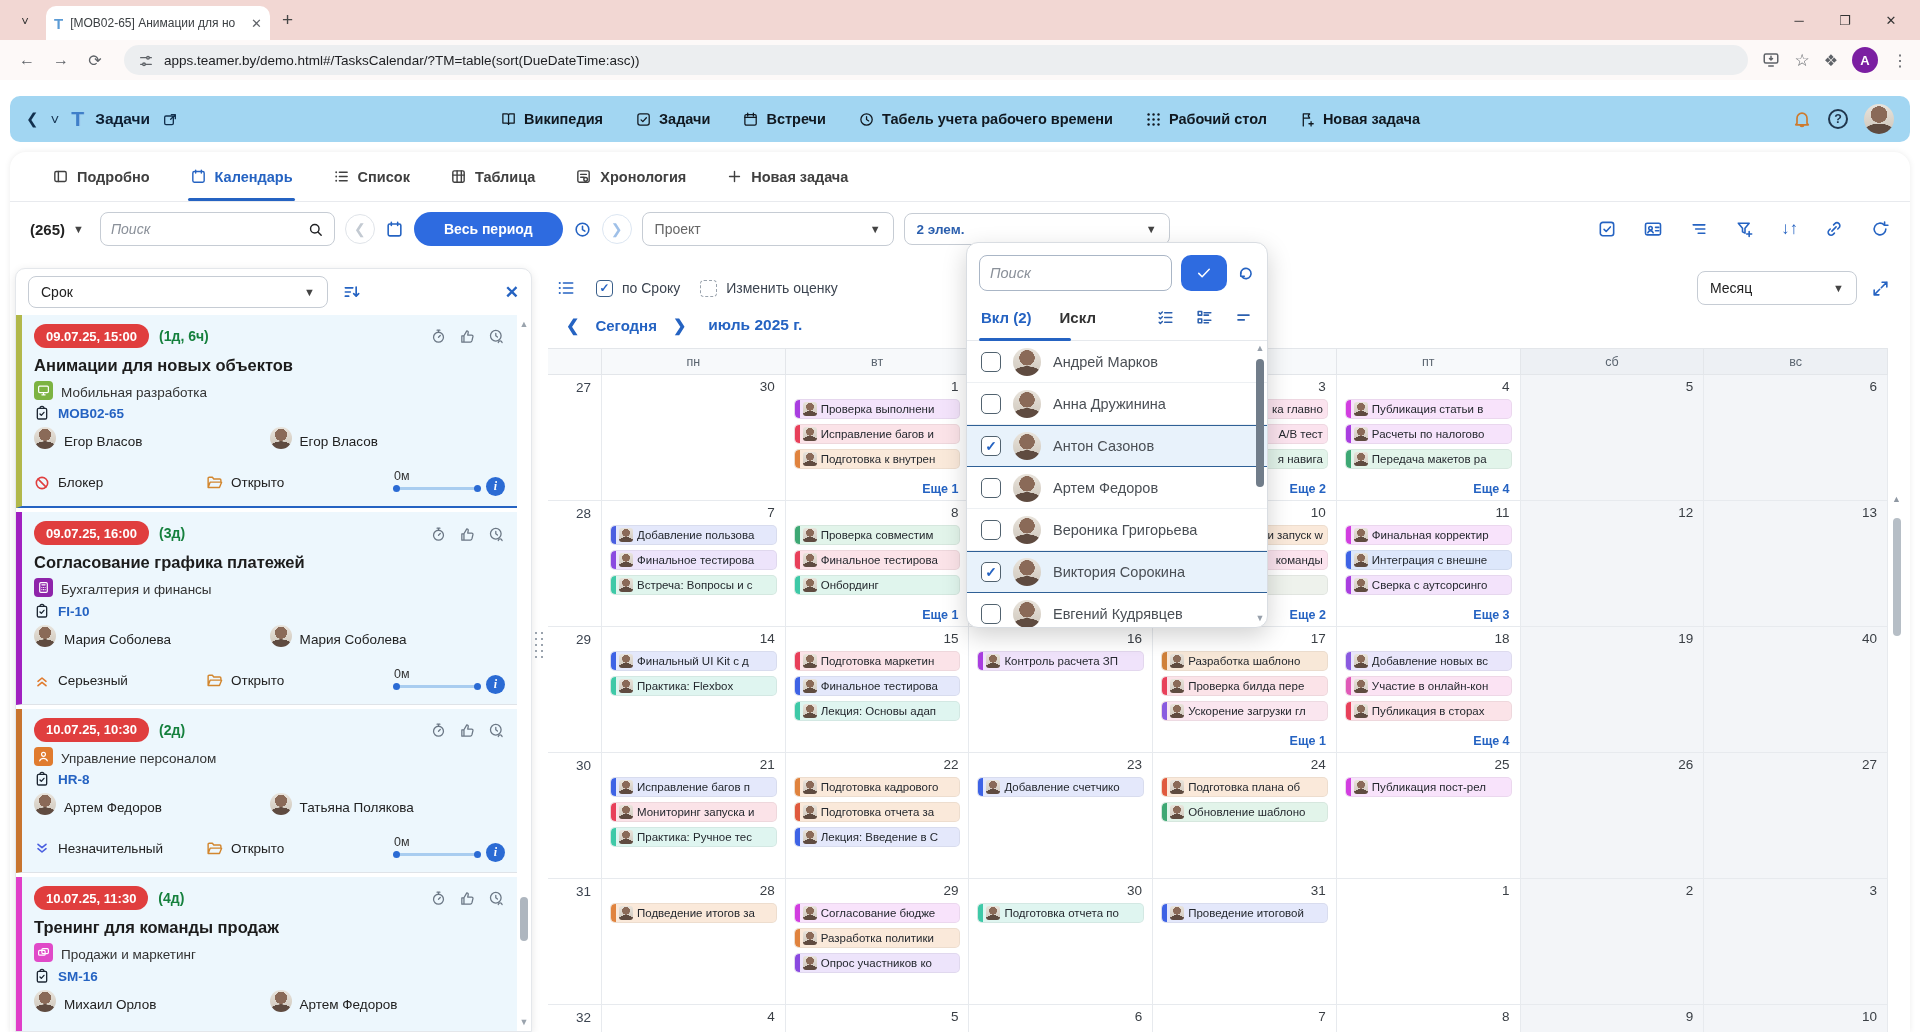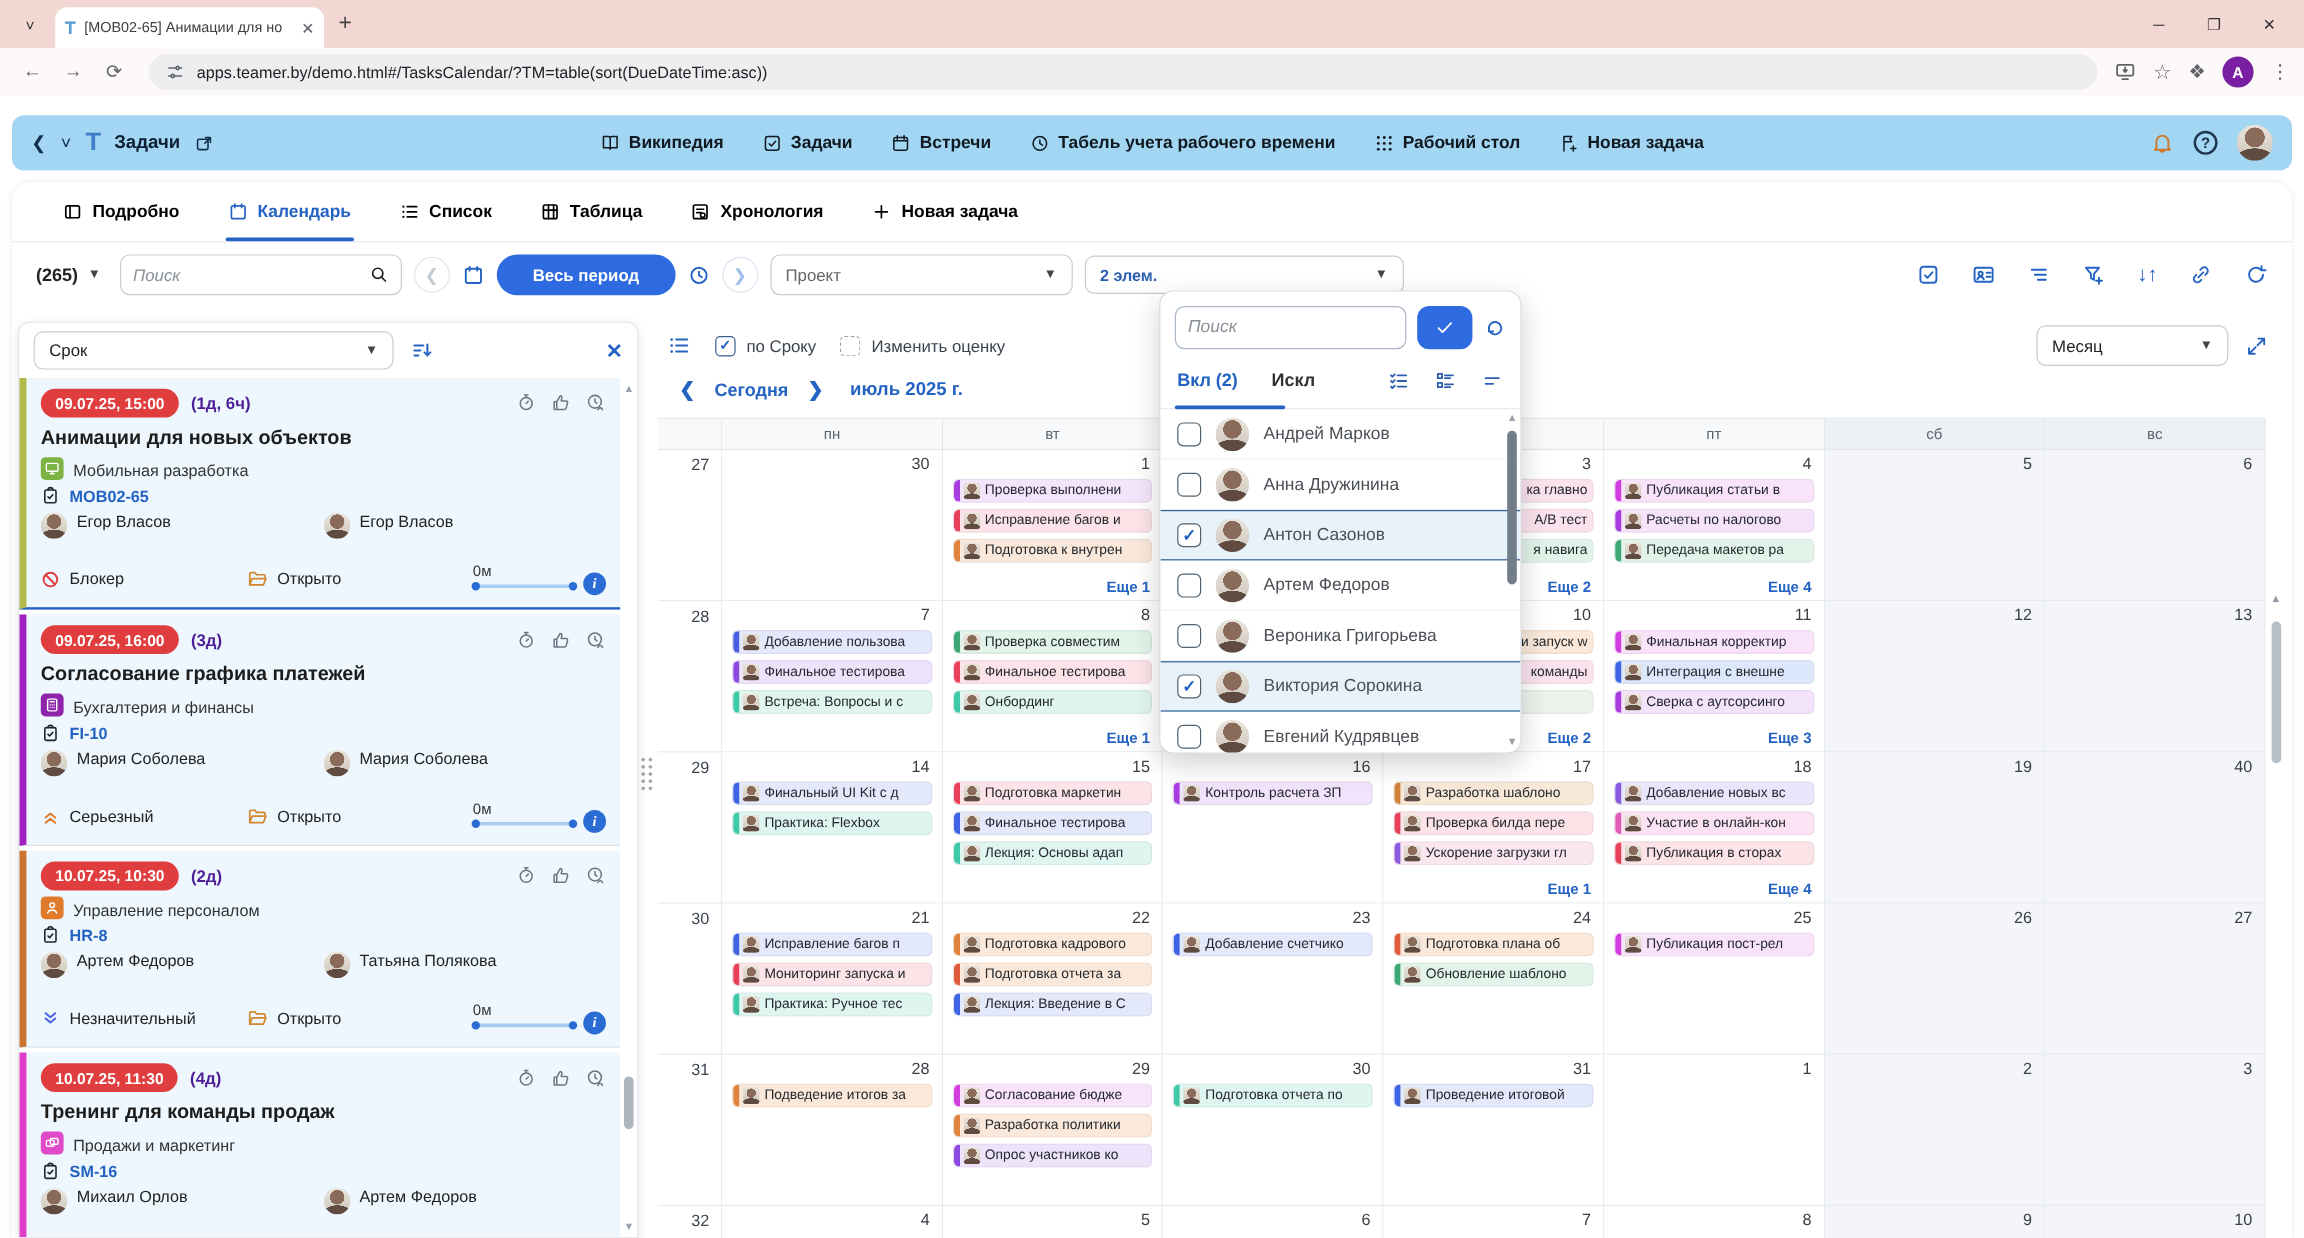--- a/index.html
+++ b/index.html
@@ -33,21 +33,21 @@
 .nav-item svg.ic{width:17px;height:17px;stroke-width:1.8}
 .appnav .rgt{margin-left:auto;display:flex;align-items:center;gap:16px}
 .qmark{width:20px;height:20px;border:2px solid #20364d;border-radius:50%;display:grid;place-items:center;font-size:12.5px;font-weight:700;color:#20364d}
 .av{background:radial-gradient(ellipse 62% 45% at 50% 110%,#5f4b40 0 98%,transparent 100%),radial-gradient(circle at 50% 35%,#8a6a58 0 33%,transparent 34%),linear-gradient(#e9e4dc,#cdc5ba)}
 .av.round{border-radius:50%}
 .av.sq{border-radius:3px}
 .av.nav{width:30px;height:30px}
 
 .maincard{position:absolute;left:10px;top:152px;width:1900px;height:880px;background:#fff;border-radius:16px 16px 0 0;box-shadow:0 0 6px rgba(0,0,0,.08)}
 .viewtabs{height:50px;display:flex;align-items:center;gap:40px;padding-left:42px;border-bottom:1px solid #e8eaee}
-.vtab{position:relative;height:100%;display:flex;align-items:center;gap:8px;font-size:14.5px;font-weight:600;color:#000000}
+.vtab{position:relative;height:100%;display:flex;align-items:center;gap:8px;font-size:14.5px;font-weight:600;color:#404040}
 .vtab svg.ic{width:17px;height:17px}
 .vtab.active{color:#2563c2}
 .vtab.active::after{content:"";position:absolute;left:-2px;right:-2px;bottom:0;height:3px;border-radius:2px;background:#2563c2}
 
 .filterbar{height:54px;display:flex;align-items:center;gap:10px;padding:0 20px}
 .count{display:flex;align-items:center;gap:8px;font-size:15px;font-weight:700;color:#222;padding-right:6px}
 .count .cv{font-size:11px;color:#444}
 .searchbox{width:235px;height:34px;border:1.5px solid #c6ccd4;border-radius:8px;display:flex;align-items:center;padding:0 10px;gap:6px}
 .searchbox input{border:0;outline:0;flex:1;font-size:14px;font-family:inherit;background:transparent;color:#333;min-width:0}
 .searchbox input::placeholder{font-style:italic;color:#8a9099}
@@ -65,31 +65,31 @@
 
 .sidebar{position:absolute;left:5px;top:116px;width:517px;bottom:0;border:1px solid #e4e7eb;border-radius:10px 10px 0 0;box-shadow:0 2px 8px rgba(0,0,0,.10);background:#fff;overflow:hidden}
 .sb-head{height:46px;display:flex;align-items:center;gap:14px;padding:0 12px}
 .sb-head .select{width:300px;height:32px;color:#222}
 .sb-close{margin-left:auto;color:#2563c2;font-size:17px;font-weight:700}
 .sb-list{position:absolute;top:46px;left:0;right:14px;bottom:0;overflow:hidden}
 .task-card{position:relative;background:#edf7fd;border-left:6px solid var(--stripe);padding:9px 12px 10px;margin-bottom:4px;border-bottom:1px solid #dfe3e8}
 .task-card.selected{border-bottom:2px solid #2563c2}
 .tc-r1{display:flex;align-items:center;gap:10px}
 .badge{height:24px;padding:0 12px;border-radius:12px;background:#e03e3e;color:#fff;font-size:13px;font-weight:700;display:grid;place-items:center}
-.dur{font-size:14px;font-weight:600;color:#4c1d95}
+.dur{font-size:14px;font-weight:600;color:#15803d}
 .tc-icons{margin-left:auto;display:flex;gap:12px;color:#6b7785}
 .tc-icons svg.ic{width:17px;height:17px;stroke-width:1.8}
 .tc-title{font-size:16.5px;font-weight:700;color:#1c1c1c;margin:8px 0 6px}
 .tc-line{display:flex;align-items:flex-end;gap:8px;margin:5px 0;font-size:13.5px;color:#333}
 .proj-ic{width:19px;height:19px;border-radius:4px;display:grid;place-items:center;color:#fff}
 .proj-ic svg.ic{width:13px;height:13px;stroke-width:2.2}
 .key-link{color:#2563c2;font-weight:600}
 .clip{color:#1d2733}
 .tc-people{display:flex;margin:6px 0}
-.person{display:flex;align-items:flex-start;gap:8px;width:50%;font-size:13.5px;color:#222}
+.person{display:flex;align-items:flex-end;gap:8px;width:50%;font-size:13.5px;color:#222}
 .av.sm{width:22px;height:22px}
 .tc-foot{display:flex;align-items:center;margin-top:20px}
 .prio{display:flex;align-items:center;gap:8px;width:172px;font-size:13.5px;color:#222}
 .prio svg.ic{width:16px;height:16px;stroke-width:2.4}
 .stat{display:flex;align-items:center;gap:8px;width:150px;font-size:13.5px;color:#222}
 .folder{color:#d2862e}
 .prog{margin-left:auto;display:flex;align-items:flex-end;gap:6px}
 .prog .pcol{display:flex;flex-direction:column;gap:4px;align-items:flex-start}
 .prog .pt{font-size:12.5px;color:#333}
 .ptrack{position:relative;width:86px;height:3px;background:#a9cdf0;border-radius:2px;margin-bottom:6px}

